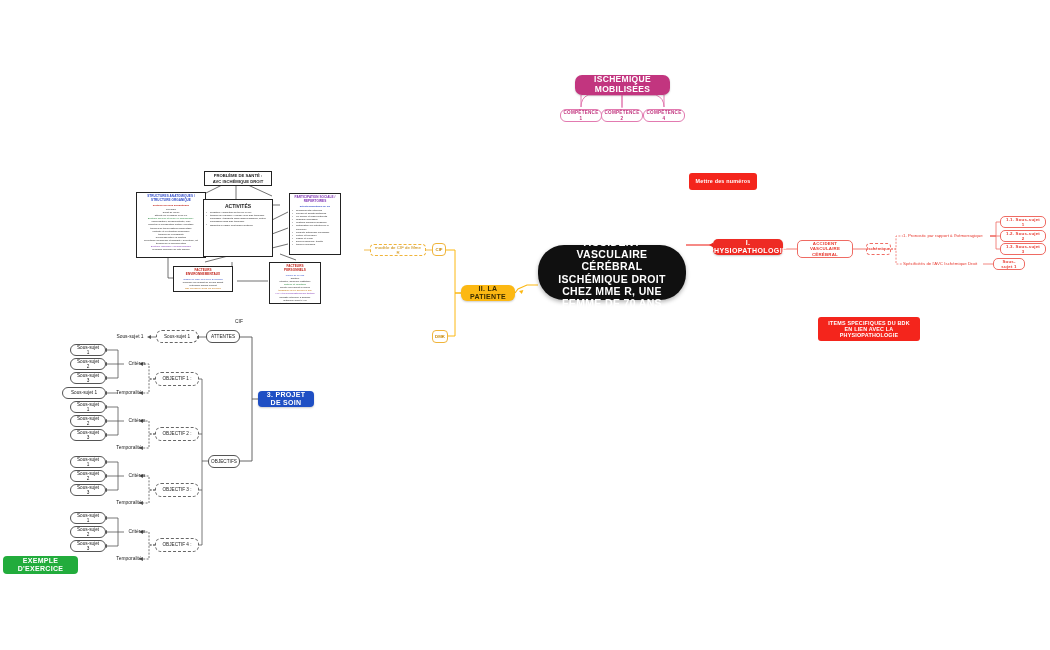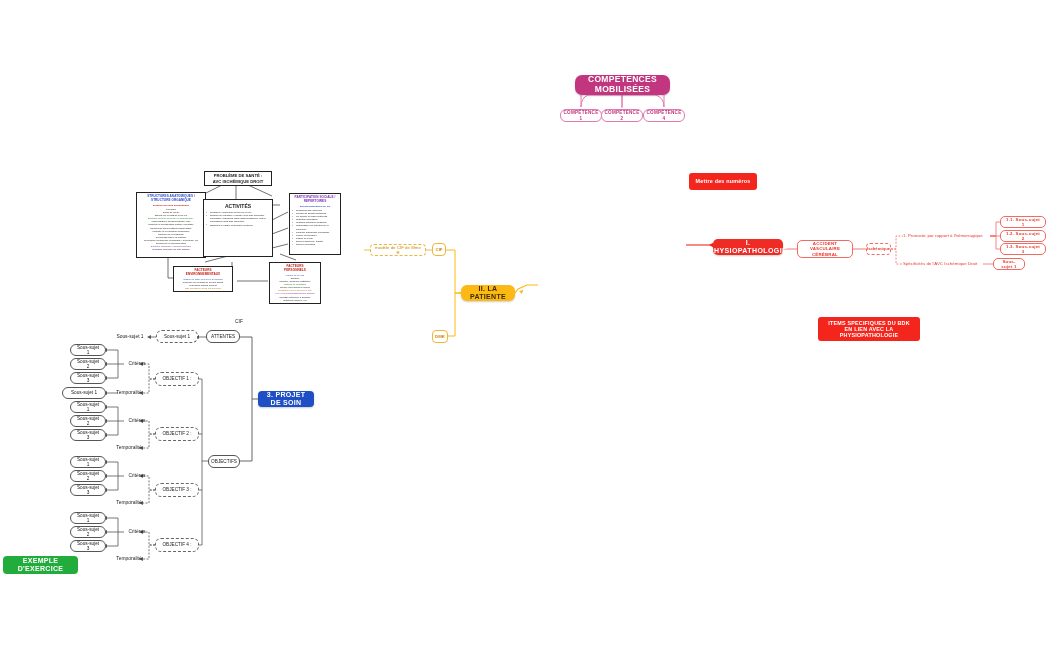--- a/index.html
+++ b/index.html
@@ -191,25 +191,26 @@
     <path d="M272 234 L288 228" stroke="#333" stroke-width=".7" fill="none"></path>
     <path d="M272 248 L288 244" stroke="#333" stroke-width=".7" fill="none"></path>
     <path d="M205 262 L228 256" stroke="#333" stroke-width=".7" fill="none"></path>
     <path d="M296 260 L280 254" stroke="#333" stroke-width=".7" fill="none"></path>
     <path d="M237 281 L268 281" stroke="#333" stroke-width=".7" fill="none"></path>
     <path d="M232 269 L232 262" stroke="#333" stroke-width=".7" fill="none"></path>
     <path d="M178 205 L168 205 L168 278 L176 278" stroke="#333" stroke-width=".7" fill="none"></path>
     <path d="M205 288 L228 288" stroke="#333" stroke-width=".7" fill="none"></path>
   </svg>
 
-  <div class="node pink-main" style="left:575px;top:75px;width:95px;height:20px;">COMPÉTENCES MOBILISÉES</div>
+  <div class="node pink-main" style="left:575px;top:75px;width:95px;height:20px;">ISCHÉMIQUE MOBILISÉES</div>
   <div class="node pink-leaf" style="left:560px;top:109px;width:42px;height:13px;">COMPÉTENCE 1</div>
   <div class="node pink-leaf" style="left:601px;top:109px;width:42px;height:13px;">COMPÉTENCE 2</div>
   <div class="node pink-leaf" style="left:643px;top:109px;width:42px;height:13px;">COMPÉTENCE 4</div>
 
+  <div class="node center-node" style="left:538px;top:245px;width:148px;height:55px;">ACCIDENT VASCULAIRE CÉRÉBRAL ISCHÉMIQUE DROIT CHEZ MME R, UNE FEMME DE 70 ANS</div>
 
   <div class="node red-solid" style="left:689px;top:173px;width:68px;height:17px;">Mettre des numéros</div>
   <div class="node red-solid" style="left:818px;top:317px;width:102px;height:24px;">ITEMS SPECIFIQUES DU BDK EN LIEN AVEC LA PHYSIOPATHOLOGIE</div>
   <div class="node green-main" style="left:3px;top:556px;width:75px;height:18px;">EXEMPLE D'EXERCICE</div>
 
   <div class="node red-main" style="left:713px;top:239px;width:70px;height:16px;">I.  PHYSIOPATHOLOGIE</div>
   <div class="node red-box" style="left:797px;top:240px;width:56px;height:18px;">ACCIDENT VASCULAIRE CÉRÉBRAL</div>
   <div class="node red-dash" style="left:866px;top:243px;width:25px;height:12px;">Ischémique</div>
   <div class="node red-text" style="left:903px;top:230px;width:88px;height:11px;">1.   Pronostic par rapport à l'hémorragique</div>
   <div class="node red-box" style="left:1000px;top:216px;width:46px;height:12px;">1.1.   Sous-sujet 1</div>

